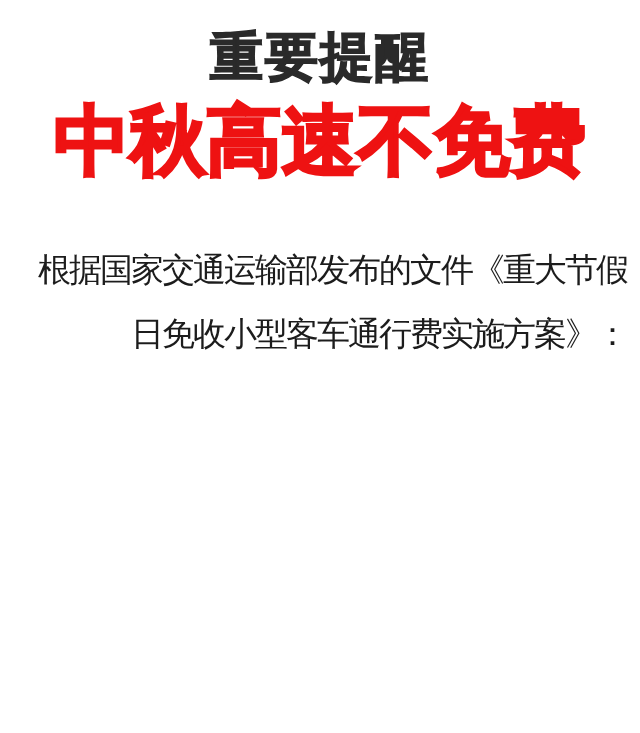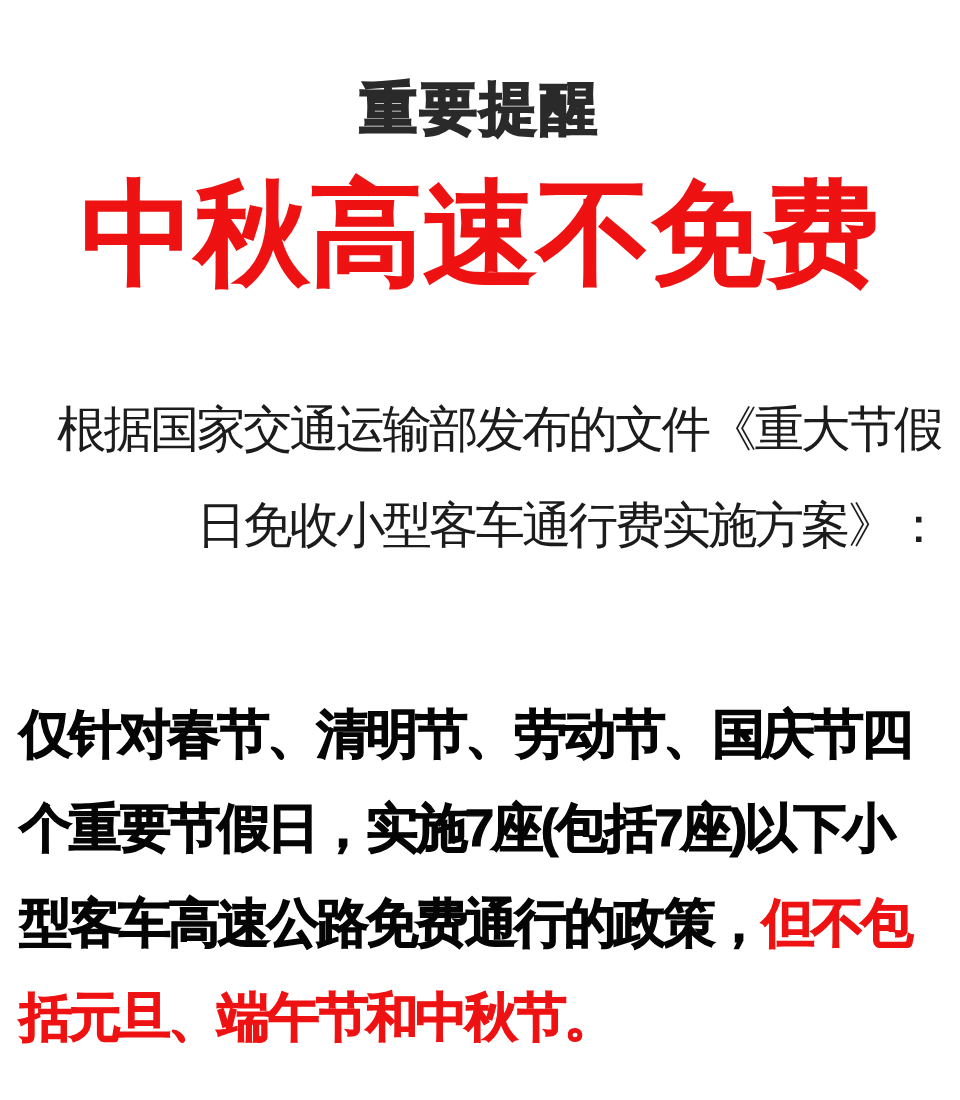--- a/index.html
+++ b/index.html
@@ -14,33 +14,33 @@
     margin: 0 auto;
     background: var(--background, #ffffff);
     font-family: "Liberation Sans", "DejaVu Sans", sans-serif;
     overflow: hidden;
   }
   .header {
     padding-top: 32px;
     text-align: center;
   }
   .kicker {
-    margin: 16px;
-    font-size: 38px;
+    margin: 0;
+    font-size: 53px;
     line-height: 50px;
     font-weight: 900;
     letter-spacing: 2px;
     color: var(--kicker-black, #2a2a2a);
     -webkit-text-stroke: 1.5px var(--kicker-black, #2a2a2a);
   }
   .main-title {
     margin: 16px 0 0 0;
     font-size: 76px;
     line-height: 86px;
-    font-weight: 400;
+    font-weight: 700;
     letter-spacing: 0px;
     color: var(--accent-red, #ee1212);
     -webkit-text-stroke: 3px var(--accent-red, #ee1212);
     white-space: nowrap;
   }
   .intro {
     margin: 54px 13px 0 13px;
     font-size: 33px;
     line-height: 64px;
     font-weight: 400;
@@ -71,14 +71,13 @@
 <body>
 
 <div class="poster">
   <div class="header">
     <h1 class="kicker">重要提醒</h1>
     <h2 class="main-title">中秋高速不免费</h2>
   </div>
 
   <p class="intro">根据国家交通运输部发布的文件《重大节假日免收小型客车通行费实施方案》：</p>
 
-  <p class="policy"><span>仅针对春节、清明节、劳动节、国庆节四个重要节假日，实施7座(包括7座)以下小型客车高速公路免费通行的政策，</span><span class="highlight-red">但不包括元旦、端午节和中秋节。</span></p>
 </div>
 
 </body></html>

